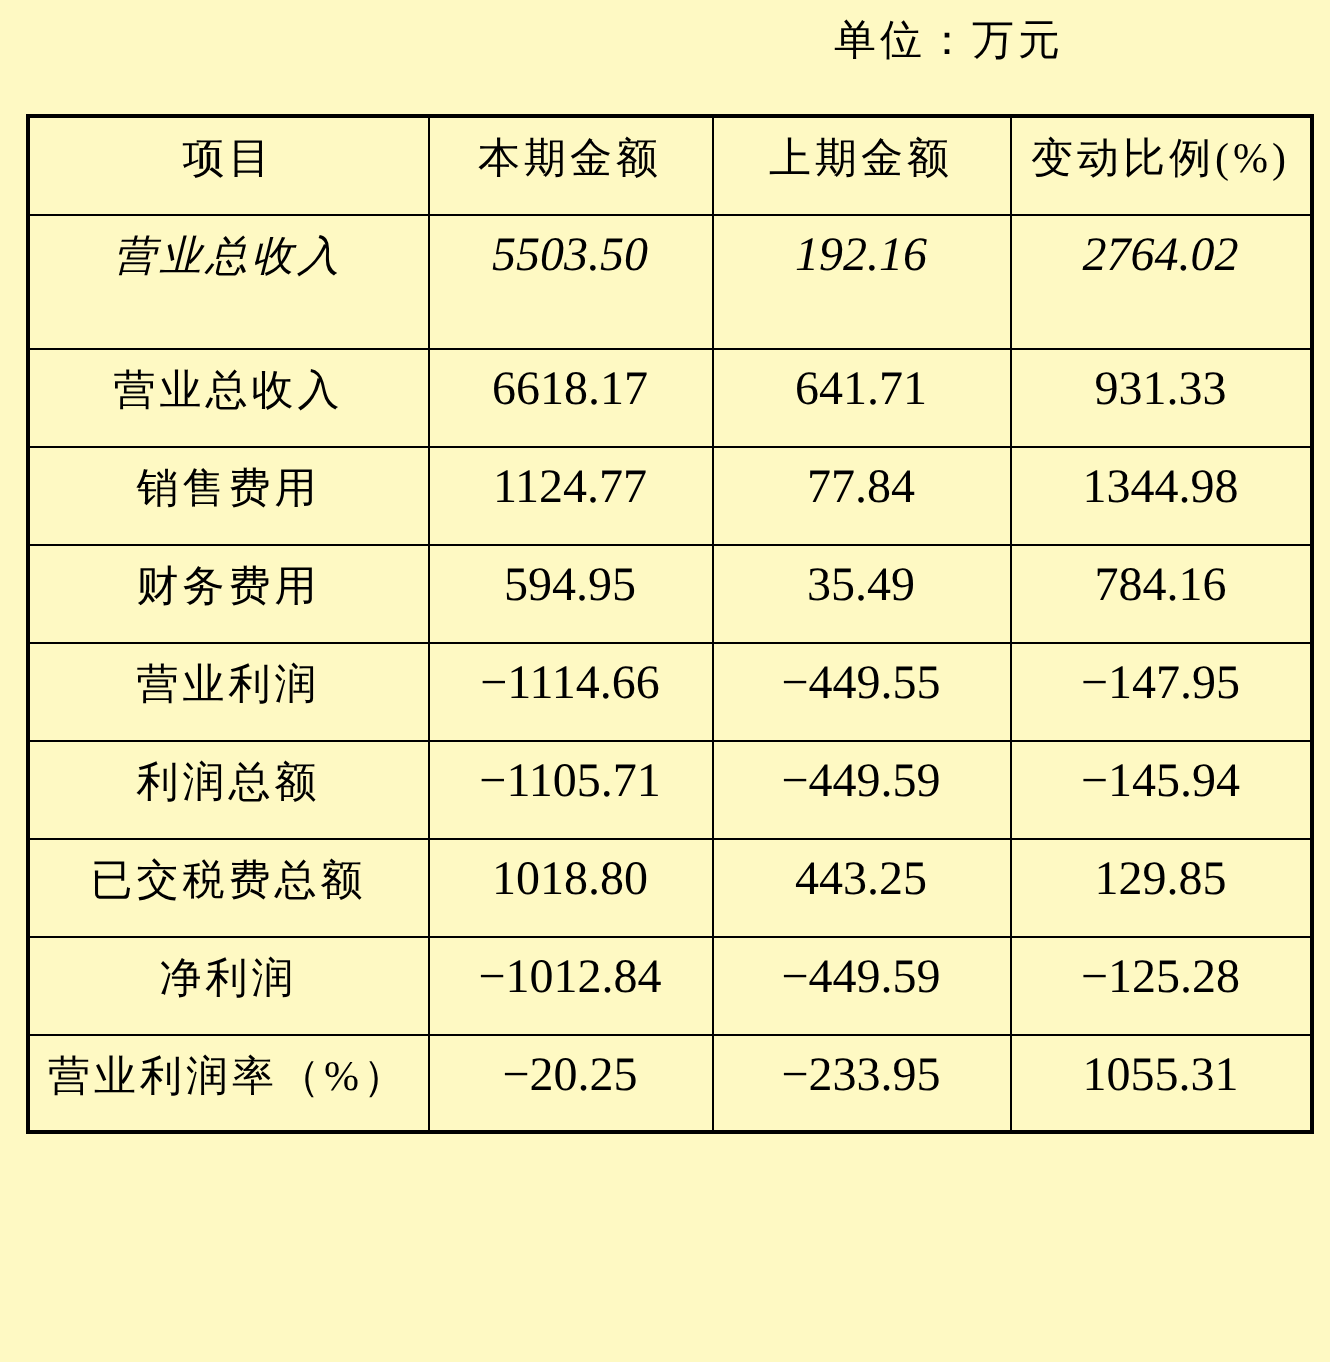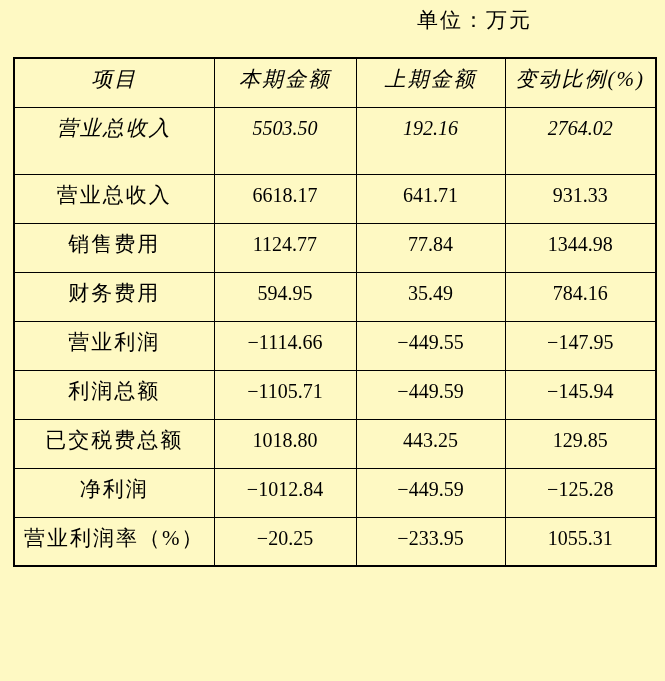--- a/index.html
+++ b/index.html
@@ -44,23 +44,23 @@
     vertical-align: top;
     padding: 7px 2px 0 2px;
     font-weight: normal;
     font-size: 21px;
     line-height: 26px;
     overflow: hidden;
   }
   .fin-table thead tr { height: 49px; }
   .fin-table tbody tr { height: 49px; }
   .fin-table tbody tr.tall { height: 67px; font-style: italic; }
-  .fin-table th { letter-spacing: 2px; font-style: italic; }
+  .fin-table th { letter-spacing: 2px; }
   .fin-table td.item-cell { letter-spacing: 2px; }
-  .fin-table td.num-cell { letter-spacing: 0; font-size: 20px; }
+  .fin-table td.num-cell { letter-spacing: 0; font-size: 24px; }
 </style>
 </head>
 <body>
 
 <div class="page">
 
   <div class="unit-label">单位：万元</div>
 
   <table class="fin-table">
     <colgroup>

